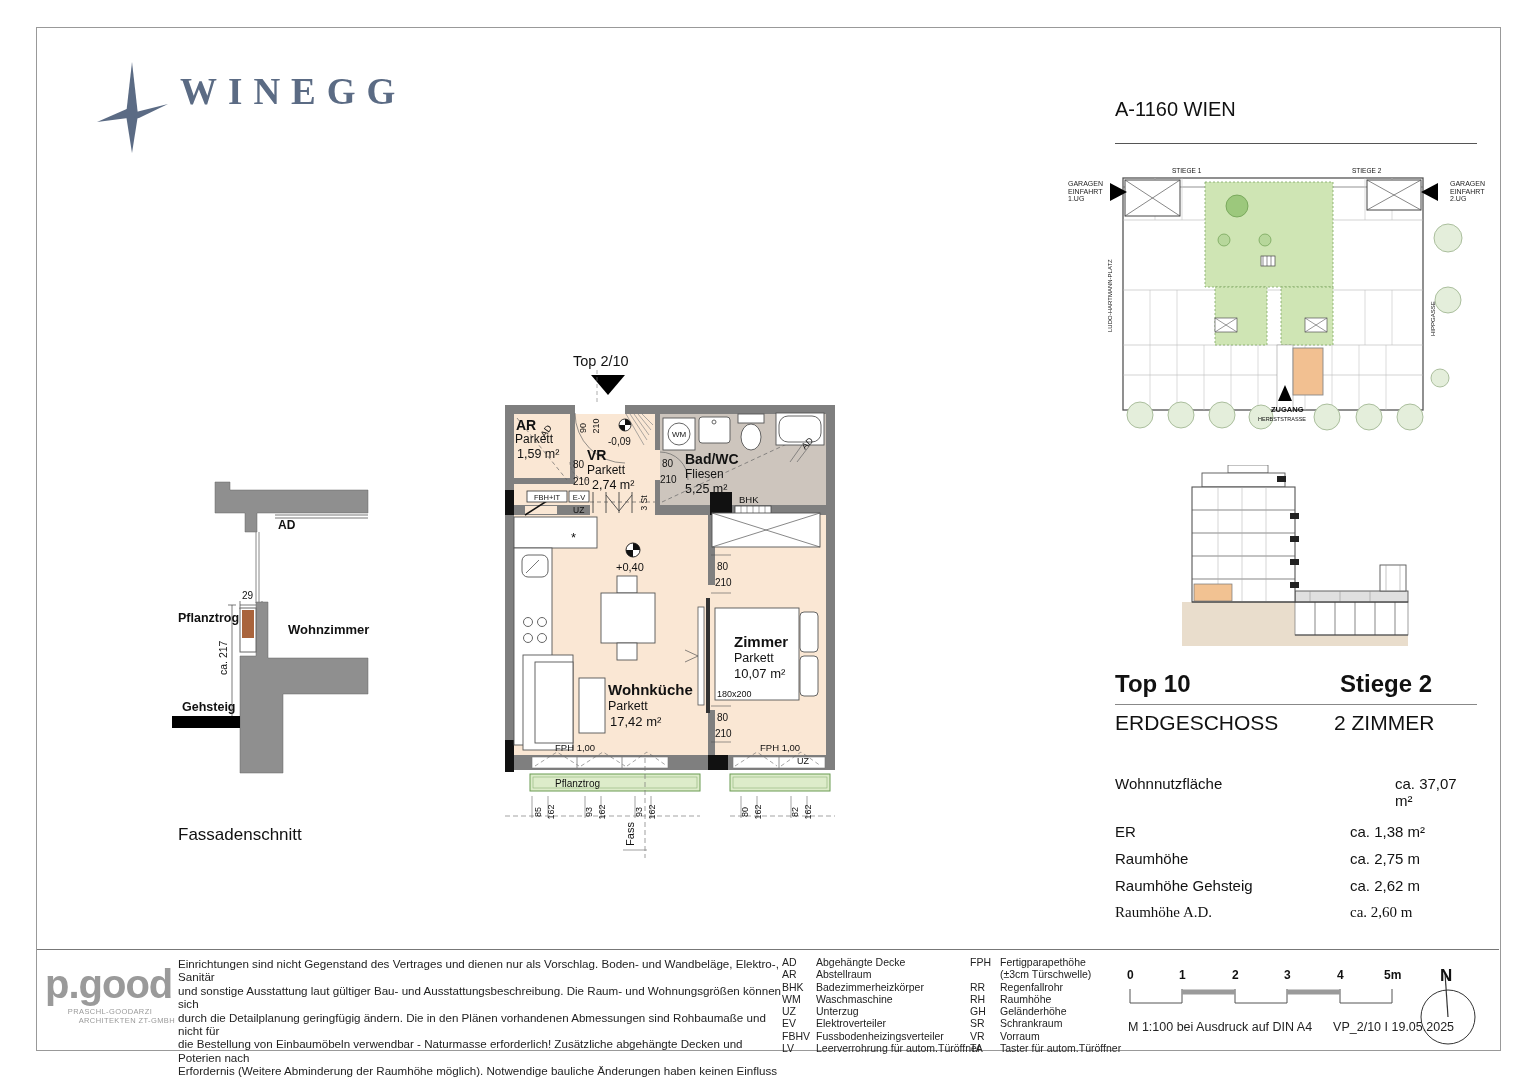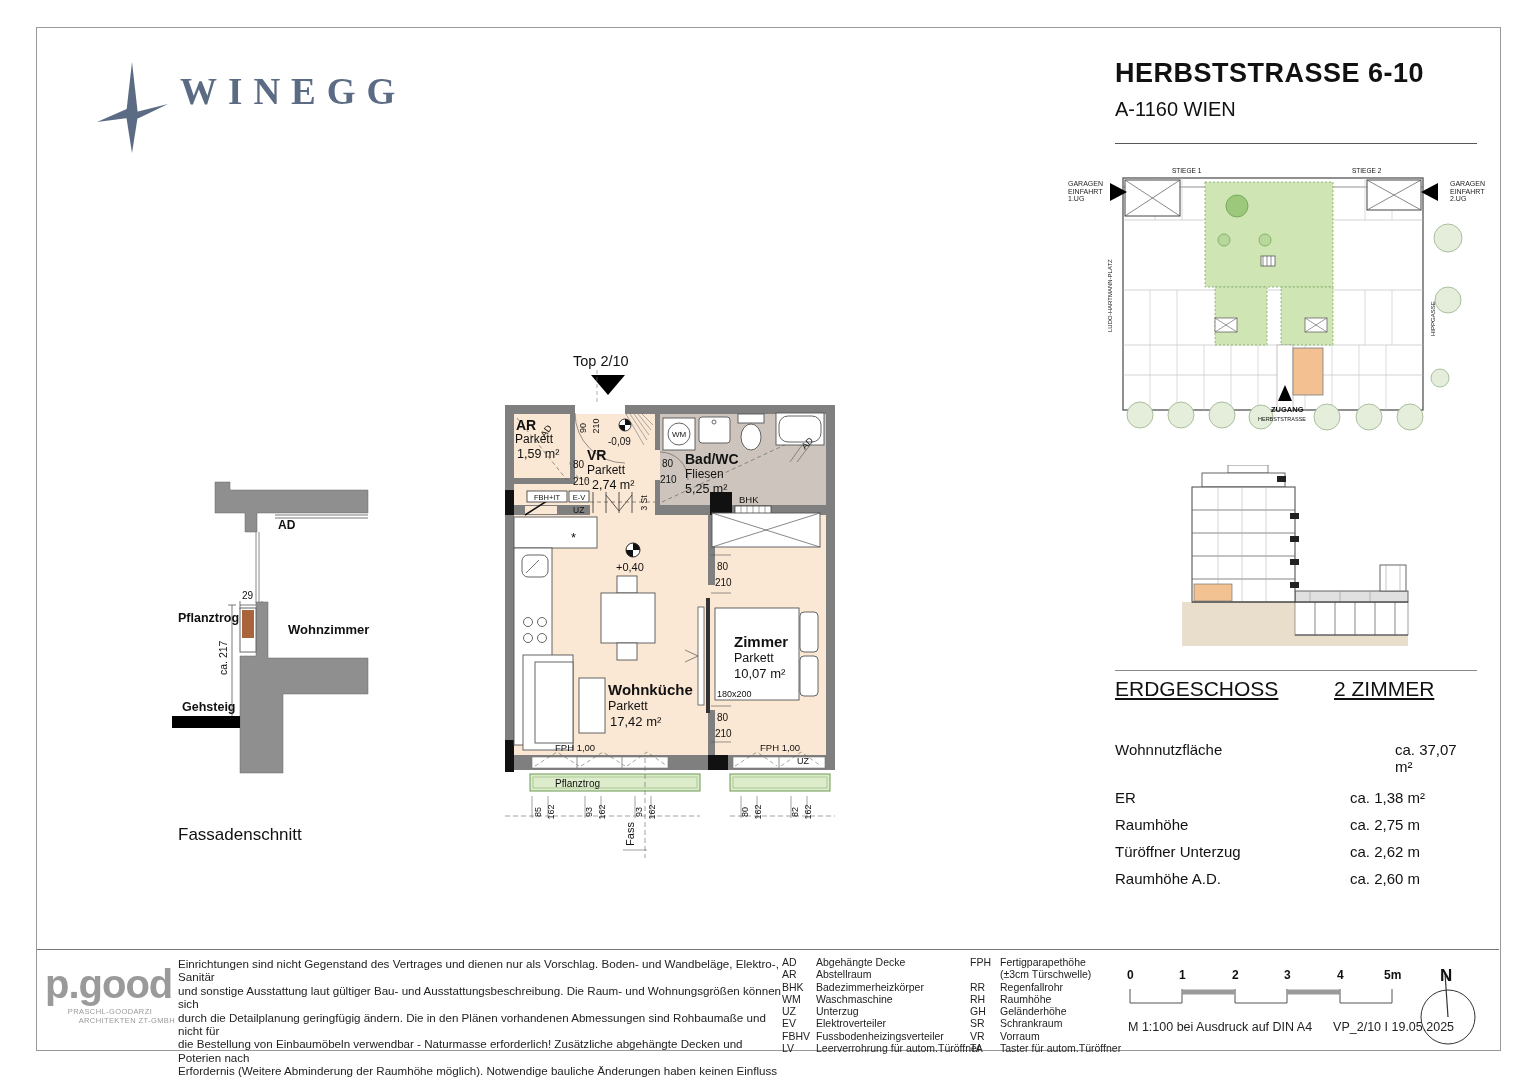--- a/index.html
+++ b/index.html
@@ -9,21 +9,21 @@
   .page-frame{border:1px solid #999;}
   .hline{background:#777;height:1px;}
   
   .brand-star{width:75px;height:95px;}
   .brand-word{font-family:"Liberation Serif",serif;font-weight:600;font-size:37px;
               letter-spacing:11px;color:#5b6b84;}
   .proj-title{font-size:27px;font-weight:bold;letter-spacing:.5px;}
   .proj-sub{font-size:20px;}
   
   .ui-big{font-size:24px;font-weight:bold;}
-  .ui-mid{font-size:21px;text-decoration:underline;}
+  .ui-mid{font-size:21px;}
   .ui-row{font-size:15px;}
   
   .pg-logo{font-size:40px;font-weight:bold;color:#9a9a9a;letter-spacing:-1px;}
   .pg-sub{font-size:7.5px;color:#9a9a9a;letter-spacing:.4px;}
   .disclaimer{font-size:11.6px;line-height:13.4px;white-space:pre-line;color:#222;}
   .legend{font-size:10.5px;line-height:12.3px;color:#222;}
   .legend .row{display:flex;}
   .legend .abbr{flex:0 0 34px;}
   .legend .txt{white-space:pre-line;}
   .scale-note{font-size:12.5px;color:#222;}
@@ -41,21 +41,20 @@
 
   <div class="abs" style="left:95px;top:60px;">
     <svg class="brand-star" viewBox="0 0 75 95">
       <polygon points="37,2 43,55 37,93 31,55" fill="#5b6b84"></polygon>
       <polygon points="2,62 34,48 37,55 33,58" fill="#5b6b84"></polygon>
       <polygon points="73,44 41,52 39,59 44,58" fill="#5b6b84"></polygon>
     </svg>
   </div>
   <div class="abs brand-word" style="left:180px;top:70px;">WINEGG</div>
 
-  <div class="abs proj-title" style="left:1115px;top:58px;">HERBSTSTRASSE 6-10</div>
   <div class="abs proj-sub" style="left:1115px;top:98px;">A-1160 WIEN</div>
   <div class="abs hline" style="left:1115px;top:143px;width:362px;background:#555;"></div>
 
   <svg class="abs" style="left:1065px;top:160px;" width="435" height="290" viewBox="0 0 435 290">
 
     <rect x="58" y="18" width="300" height="232" fill="#ffffff" stroke="#555" stroke-width="1.3"></rect>
     <line x1="58" y1="27" x2="358" y2="27" stroke="#666" stroke-width="0.7"></line>
 
     <path d="M58,60 H358 M58,130 H358 M58,185 H358 M58,215 H358" stroke="#b5b5b5" stroke-width="0.6" fill="none"></path>
     <path d="M85,185 V250 M112,185 V250 M139,185 V250 M166,185 V250 M193,185 V250 M240,185 V250 M267,185 V250 M294,185 V250 M321,185 V250
@@ -139,42 +138,46 @@
       <rect x="110" y="71" width="9" height="6" fill="#222"></rect>
       <rect x="110" y="94" width="9" height="6" fill="#222"></rect>
       <rect x="110" y="117" width="9" height="6" fill="#222"></rect>
       <rect x="97" y="11" width="9" height="6" fill="#222"></rect>
       <rect x="14" y="119" width="38" height="17" fill="#f2c292" stroke="#777" stroke-width="0.7"></rect>
     </g>
     <line x1="12" y1="137" x2="228" y2="137" stroke="#444" stroke-width="1.2"></line>
   </svg>
 
   <div class="abs" style="left:1115px;top:670px;width:362px;">
+    <div style="position:relative;height:34px;">
+      <span class="ui-big">Top 10</span>
+      <span class="ui-big abs" style="left:225px;top:0;">Stiege 2</span>
+    </div>
     <div class="hline" style="background:#888;"></div>
     <div style="position:relative;height:30px;margin-top:6px;">
       <span class="ui-mid">ERDGESCHOSS</span>
       <span class="ui-mid abs" style="left:219px;top:0;">2 ZIMMER</span>
     </div>
     <div class="ui-row" style="position:relative;margin-top:34px;">
       <span>Wohnnutzfläche</span>
       <span class="abs" style="left:235px;top:0;margin-left:45px;">ca. 37,07 m²</span>
     </div>
     <div class="ui-row" style="position:relative;margin-top:31px;">
       <span>ER</span>
       <span class="abs" style="left:235px;top:0;">ca.  1,38 m²</span>
     </div>
     <div class="ui-row" style="position:relative;margin-top:10px;">
       <span>Raumhöhe</span>
       <span class="abs" style="left:235px;top:0;">ca.  2,75 m</span>
     </div>
     <div class="ui-row" style="position:relative;margin-top:10px;">
-      <span>Türöffner Unterzug</span>
+      <span>Raumhöhe Gehsteig</span>
       <span class="abs" style="left:235px;top:0;">ca.  2,62 m</span>
     </div>
-    <div class="ui-row" style="position:relative;margin-top:10px;">
+    <div class="ui-row" style="position:relative;margin-top:10px;font-family:Liberation Serif, serif;">
       <span>Raumhöhe A.D.</span>
       <span class="abs" style="left:235px;top:0;text-align:center;">ca.  2,60 m</span>
     </div>
   </div>
 
   <svg class="abs" style="left:170px;top:470px;" width="280" height="390" viewBox="0 0 280 390">
 
     <path d="M45,12 L60,12 L60,20 L198,20 L198,43 L87,43 L87,62 L75,62 L75,43 L45,43 Z" fill="#8f8f8f" stroke="#666" stroke-width="0.5"></path>
     <path d="M105,45 H198 M105,48 H198" stroke="#555" stroke-width="0.8" fill="none"></path>
     <text x="108" y="59" font-size="12" font-weight="bold">AD</text>

